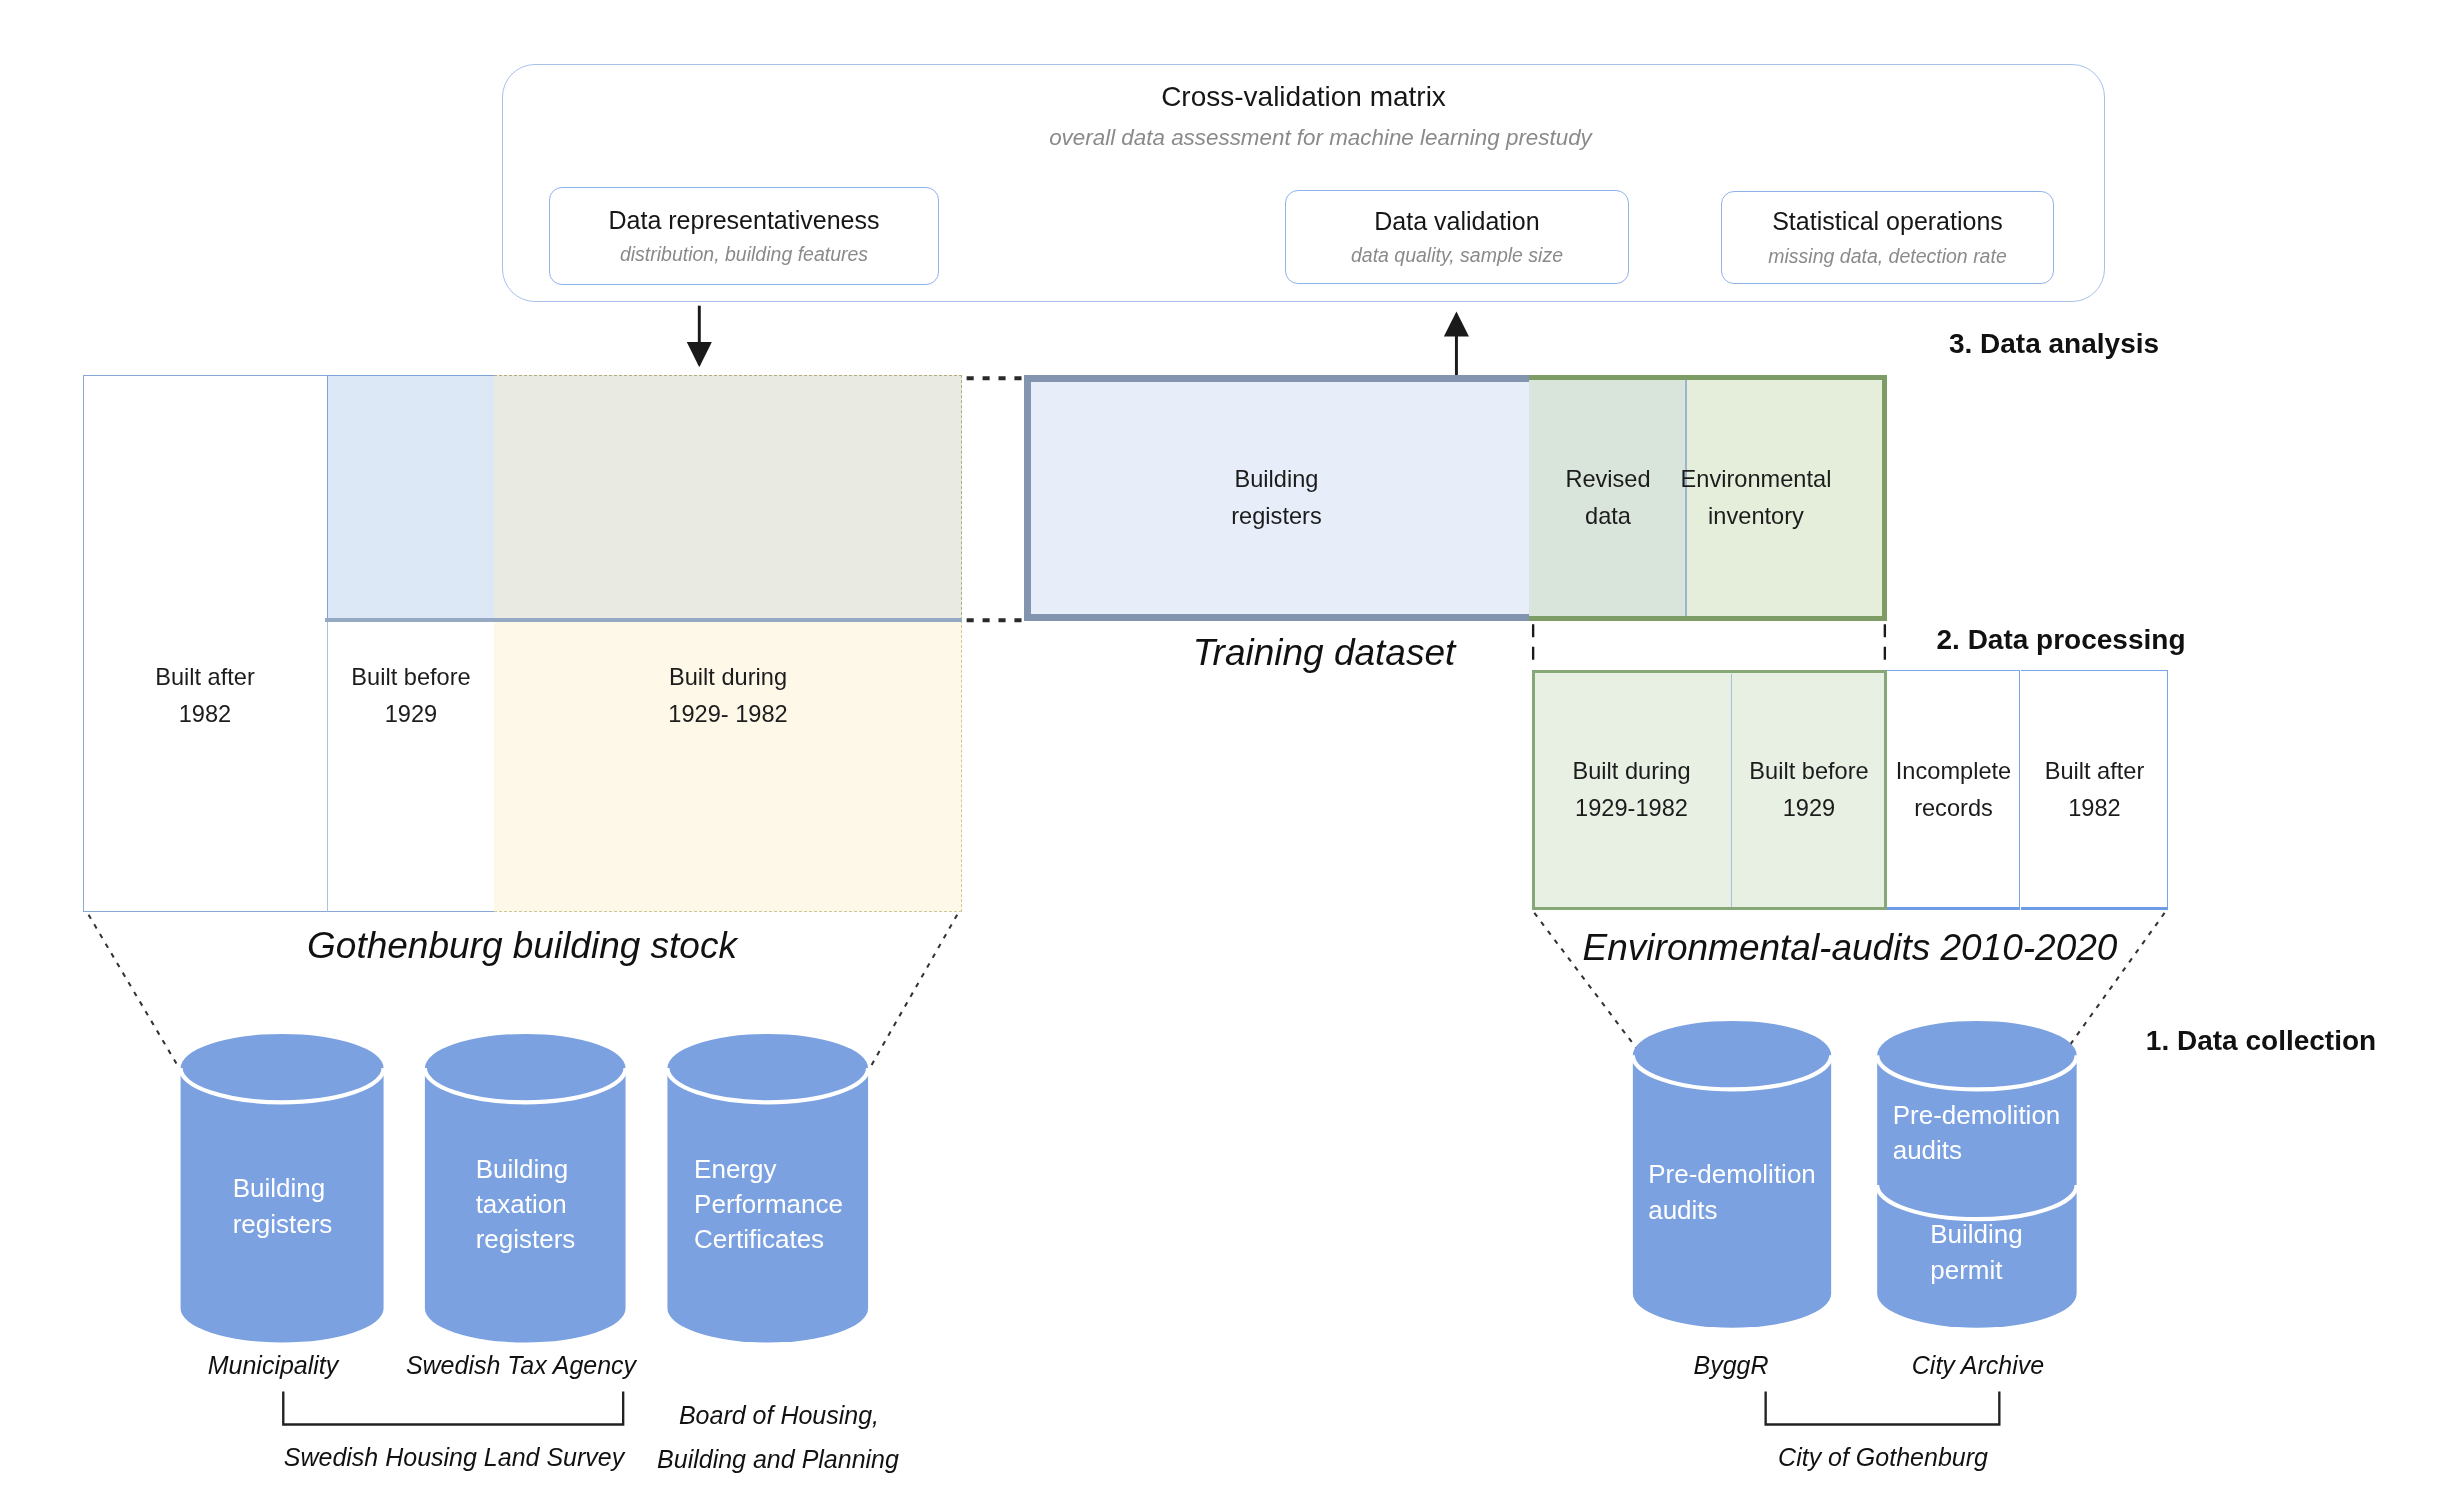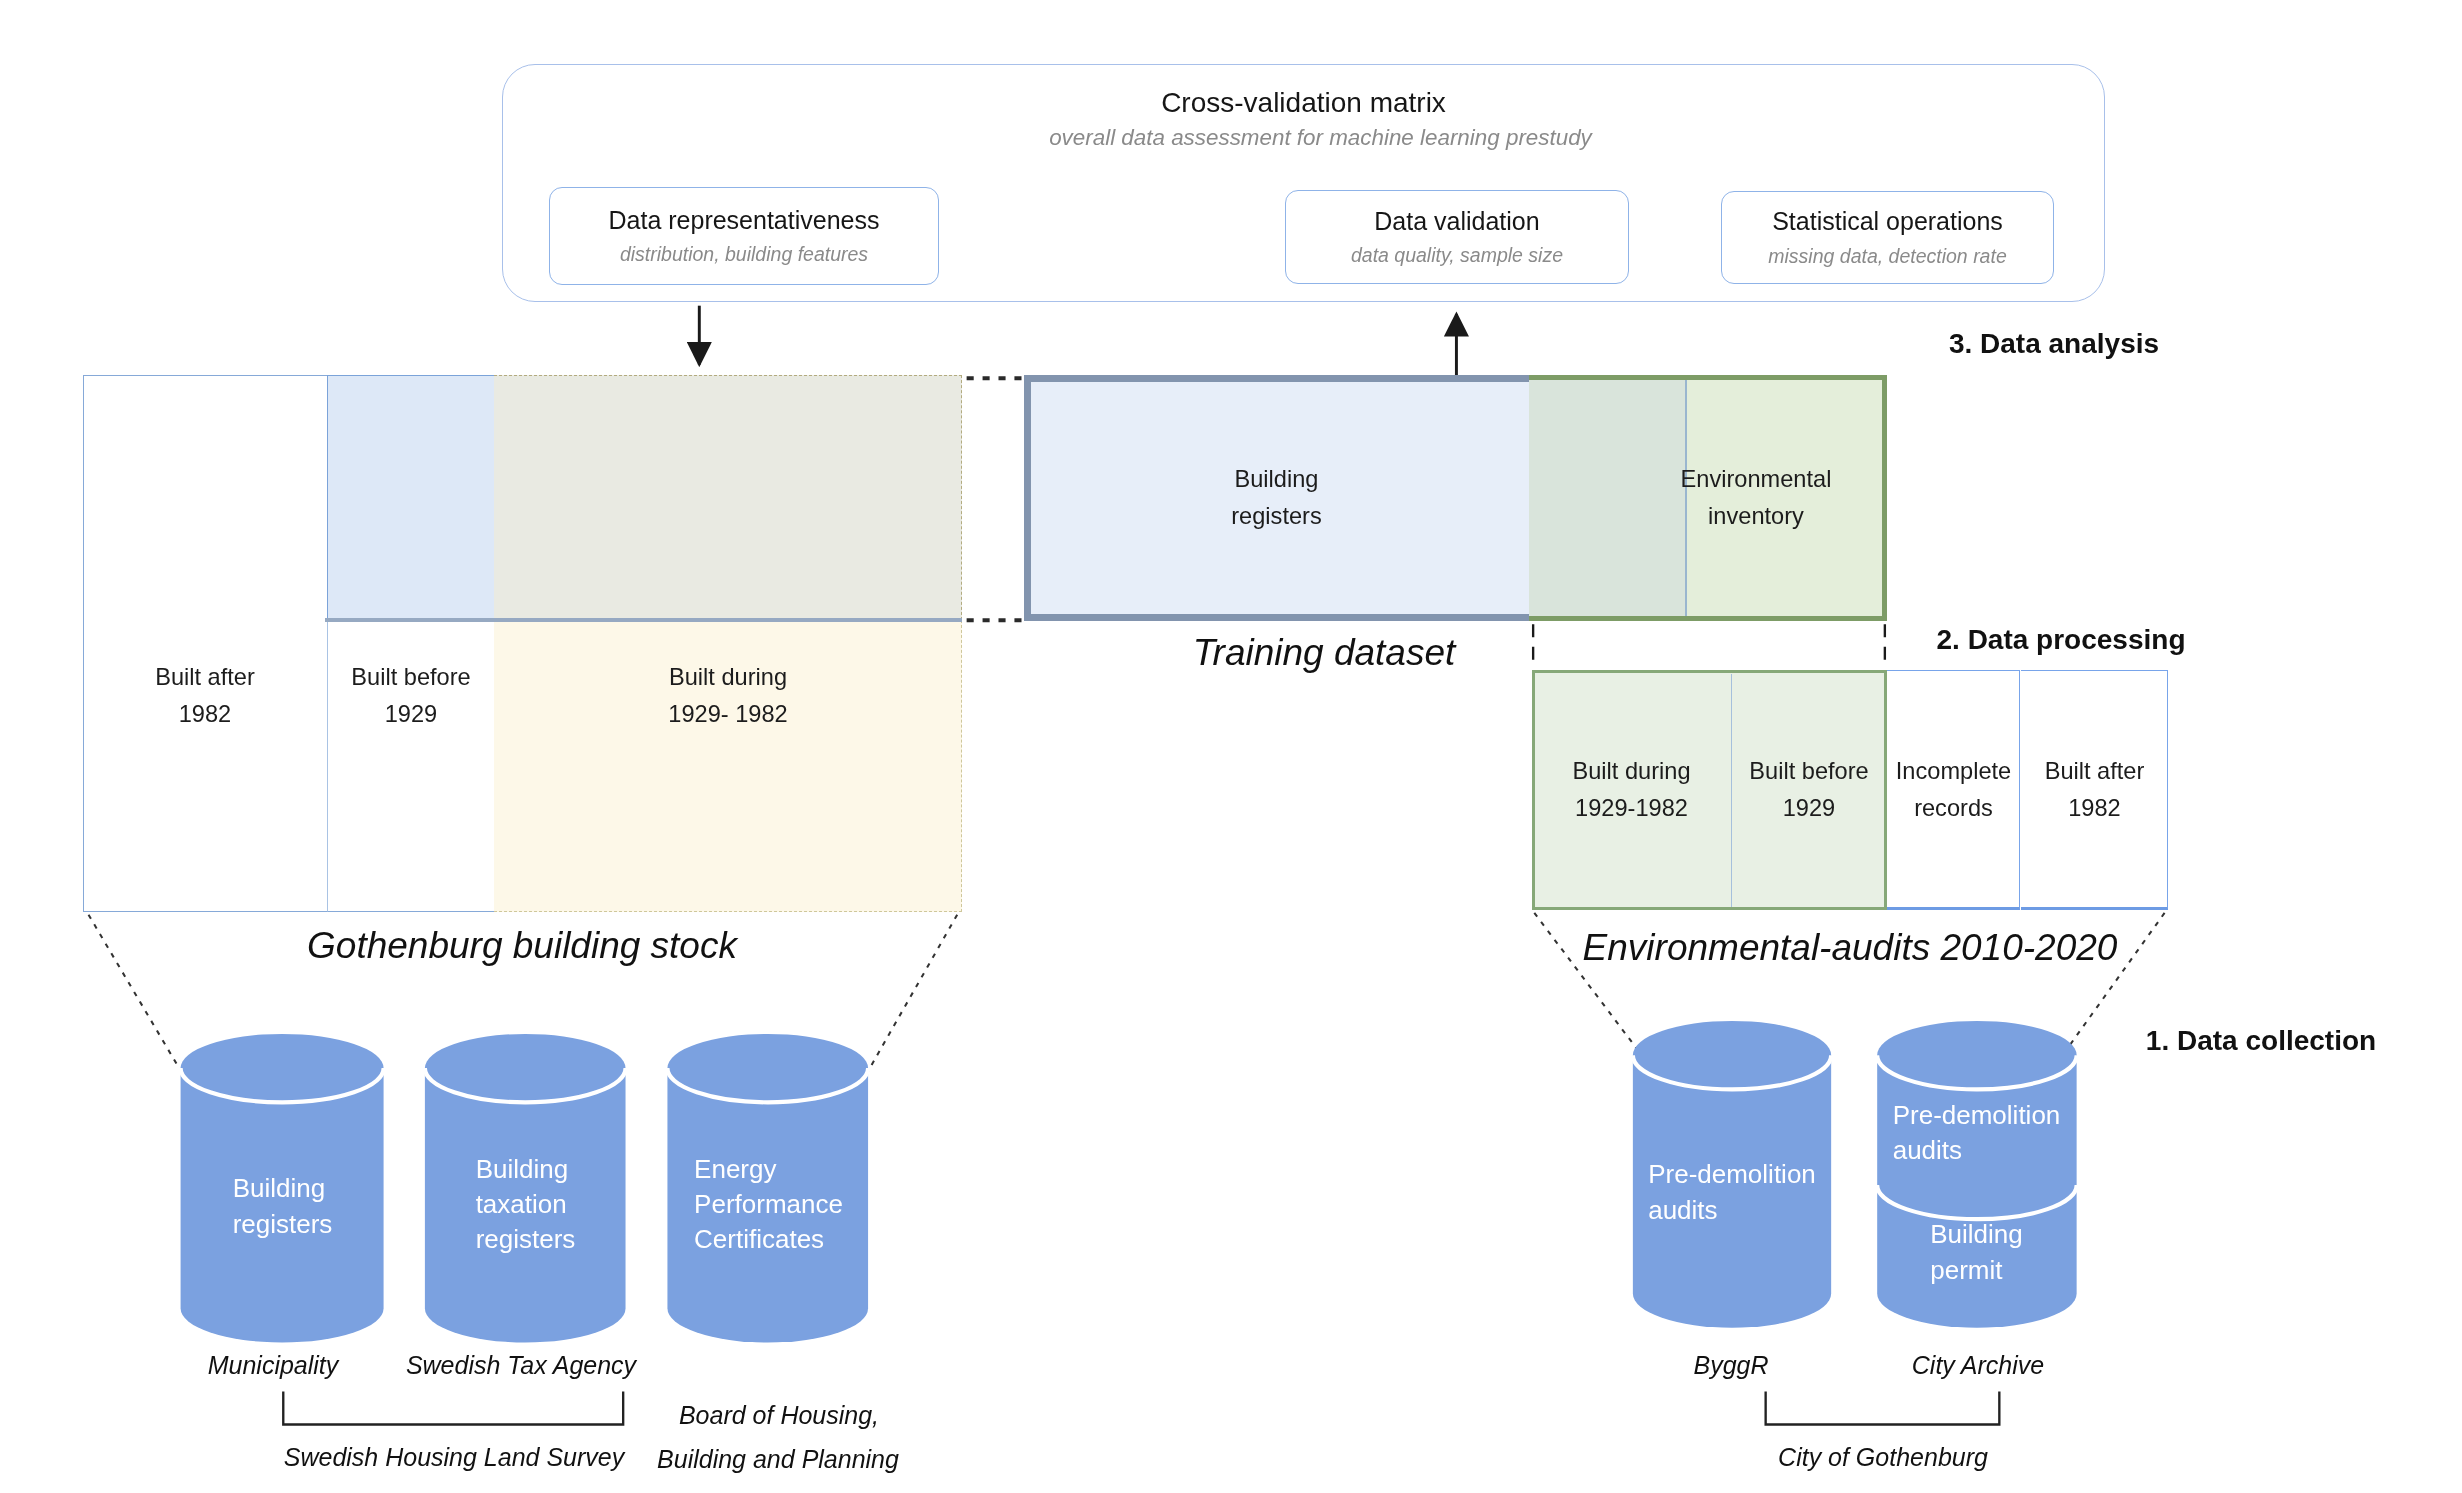--- a/index.html
+++ b/index.html
@@ -11,21 +11,21 @@
   .overlay { position:absolute; left:0; top:0; width:2462px; height:1493px; z-index:1; pointer-events:none; }
   .abs { position:absolute; }
   .z2 { z-index:2; }
   .z3 { z-index:3; }
 
   
   .cv-container {
     left:502px; top:64px; width:1603px; height:238px;
     background:#ffffff; border:1.8px solid #a8c0ea; border-radius:33px;
   }
-  .cv-title { left:502px; top:87px; width:1603px; text-align:center; font-size:28px; color:#161616; }
+  .cv-title { left:502px; top:81px; width:1603px; text-align:center; font-size:28px; color:#161616; }
   .cv-subtitle { left:502px; top:125px; width:1603px; text-align:center; font-size:22.4px; font-style:italic; color:#8a8a8a;padding-left:34px; }
   .cv-box {
     background:#ffffff; border:1.8px solid #8fb3e8; border-radius:13px;
     display:flex; flex-direction:column; align-items:center; justify-content:center; gap:8.3px;
   }
   .cv-box-title { font-size:25px; color:#161616; }
   .cv-box-sub { font-size:19.5px; font-style:italic; color:#8a8a8a; }
   .box-a { left:549px; top:187px; width:390px; height:98px; }
   .box-b { left:1285px; top:190px; width:344px; height:94px; }
   .box-c { left:1721px; top:191px; width:333px; height:93px; }
@@ -188,20 +188,22 @@
 
   <div class="abs z2 training">
     <div class="abs tr-blue"></div>
     <div class="abs tr-green-wrap">
       <div class="tr-revised"></div>
       <div class="tr-vdiv"></div>
       <div class="tr-env"></div>
     </div>
     <div class="cell-label tr-label tl1">Building
 registers</div>
+    <div class="cell-label tr-label tl2">Revised
+data</div>
     <div class="cell-label tr-label tl3">Environmental
 inventory</div>
   </div>
   <div class="abs z3 caption" style="left:1324px; top:653px;">Training dataset</div>
 
   <div class="abs z2 audits">
     <div class="abs au-green"></div>
     <div class="abs au-gdiv"></div>
     <div class="abs au-white1"></div>
     <div class="abs au-white2"></div>

